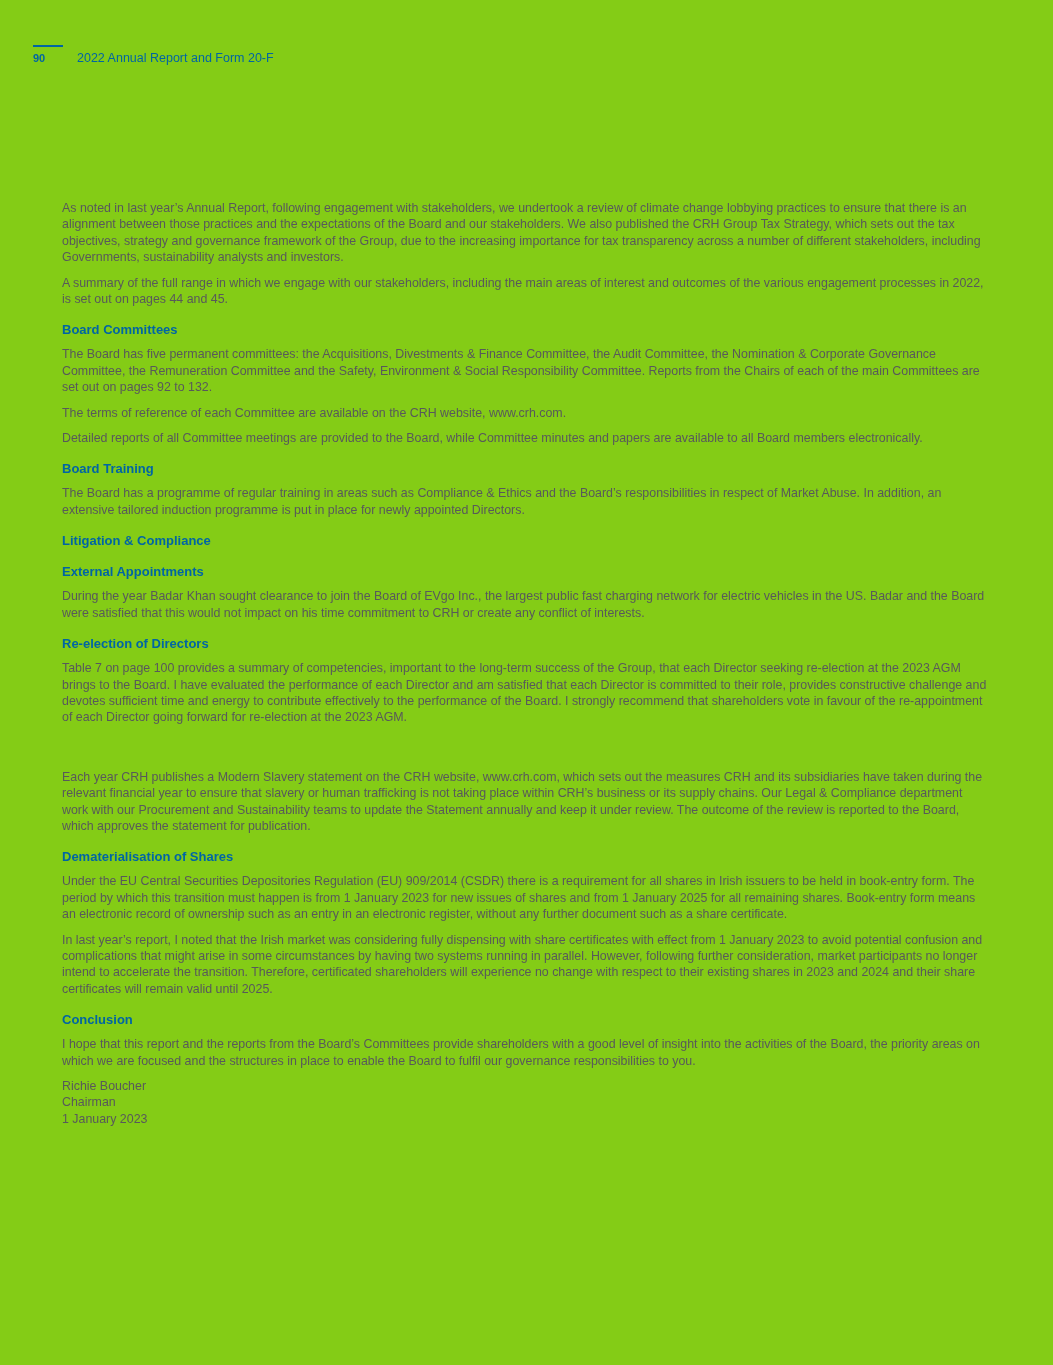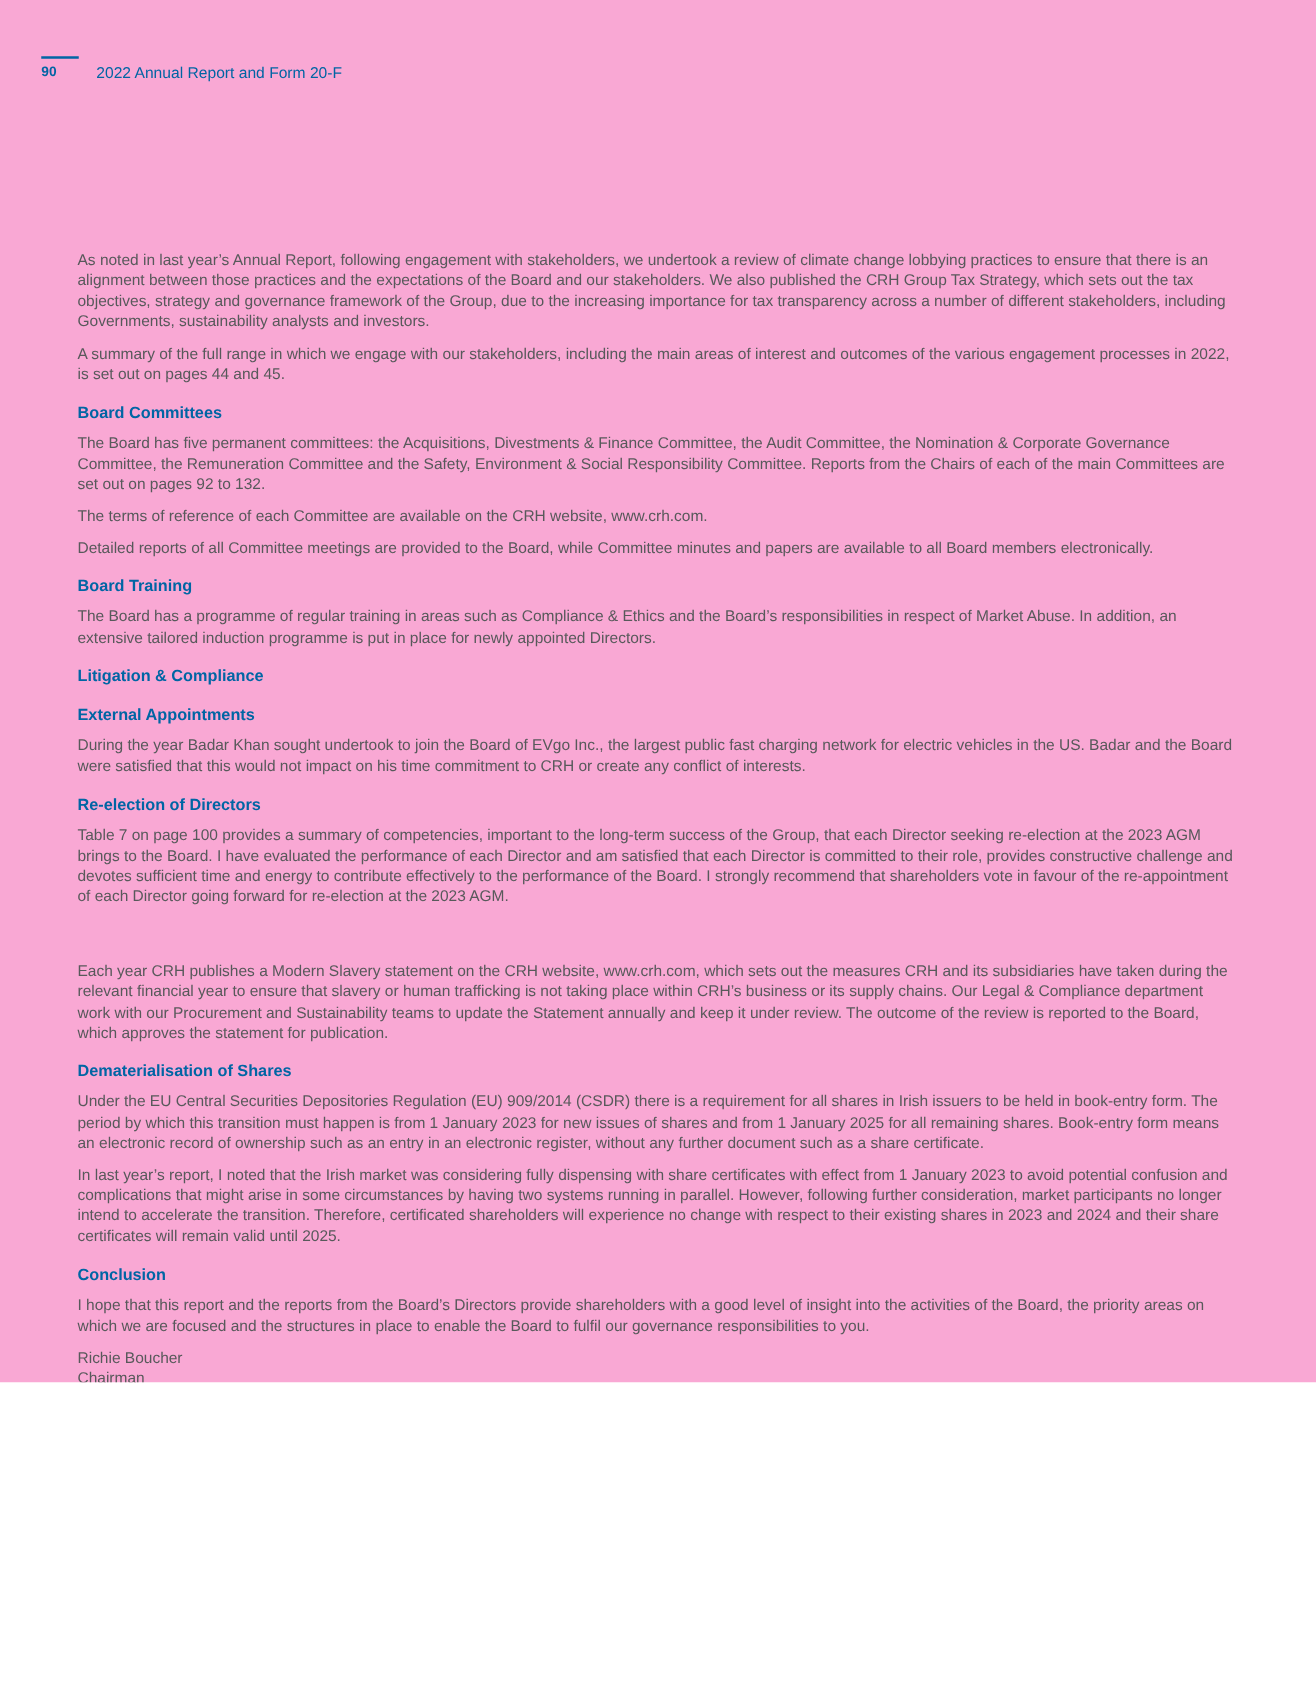--- a/index.html
+++ b/index.html
@@ -1,21 +1,21 @@
 <!DOCTYPE html>
 <html><head>
 <meta charset="utf-8">
 <style>
   * { box-sizing: border-box; }
   html, body { margin: 0; padding: 0; background: #ffffff; }
   .page {
     position: relative;
     width: 1053px;
-    height: 1106px;
-    background: #f9a8d4;
+    height: 1365px;
+    background: #84cc16;
     font-family: "Liberation Sans", "DejaVu Sans", sans-serif;
     overflow: hidden;
   }
   .page-header {
     position: absolute;
     top: 45px;
     left: 33px;
     display: flex;
     align-items: flex-end;
   }
@@ -87,33 +87,33 @@
           <p class="body-para">As noted in last year’s Annual Report, following engagement with stakeholders, we undertook a review of climate change lobbying practices to ensure that there is an alignment between those practices and the expectations of the Board and our stakeholders. We also published the CRH Group Tax Strategy, which sets out the tax objectives, strategy and governance framework of the Group, due to the increasing importance for tax transparency across a number of different stakeholders, including Governments, sustainability analysts and investors.</p>
           <p class="body-para">A summary of the full range in which we engage with our stakeholders, including the main areas of interest and outcomes of the various engagement processes in 2022, is set out on pages 44 and 45.</p>
           <h3 class="sec-heading">Board Committees</h3>
           <p class="body-para">The Board has five permanent committees: the Acquisitions, Divestments &amp; Finance Committee, the Audit Committee, the Nomination &amp; Corporate Governance Committee, the Remuneration Committee and the Safety, Environment &amp; Social Responsibility Committee. Reports from the Chairs of each of the main Committees are set out on pages 92 to 132.</p>
           <p class="body-para">The terms of reference of each Committee are available on the CRH website, www.crh.com.</p>
           <p class="body-para">Detailed reports of all Committee meetings are provided to the Board, while Committee minutes and papers are available to all Board members electronically.</p>
           <h3 class="sec-heading">Board Training</h3>
           <p class="body-para">The Board has a programme of regular training in areas such as Compliance &amp; Ethics and the Board’s responsibilities in respect of Market Abuse. In addition, an extensive tailored induction programme is put in place for newly appointed Directors.</p>
           <h3 class="sec-heading">Litigation &amp; Compliance</h3>
           <h3 class="sec-heading">External Appointments</h3>
-          <p class="body-para">During the year Badar Khan sought undertook to join the Board of EVgo Inc., the largest public fast charging network for electric vehicles in the US. Badar and the Board were satisfied that this would not impact on his time commitment to CRH or create any conflict of interests.</p>
+          <p class="body-para">During the year Badar Khan sought clearance to join the Board of EVgo Inc., the largest public fast charging network for electric vehicles in the US. Badar and the Board were satisfied that this would not impact on his time commitment to CRH or create any conflict of interests.</p>
           <h3 class="sec-heading">Re-election of Directors</h3>
           <p class="body-para">Table 7 on page 100 provides a summary of competencies, important to the long-term success of the Group, that each Director seeking re-election at the 2023 AGM brings to the Board. I have evaluated the performance of each Director and am satisfied that each Director is committed to their role, provides constructive challenge and devotes sufficient time and energy to contribute effectively to the performance of the Board. I strongly recommend that shareholders vote in favour of the re-appointment of each Director going forward for re-election at the 2023 AGM.</p>
         </div>
     </section>
     <section class="col">
       <div class="sections" id="right-sections">
           <p class="body-para">Each year CRH publishes a Modern Slavery statement on the CRH website, www.crh.com, which sets out the measures CRH and its subsidiaries have taken during the relevant financial year to ensure that slavery or human trafficking is not taking place within CRH’s business or its supply chains. Our Legal &amp; Compliance department work with our Procurement and Sustainability teams to update the Statement annually and keep it under review. The outcome of the review is reported to the Board, which approves the statement for publication.</p>
           <h3 class="sec-heading">Dematerialisation of Shares</h3>
           <p class="body-para">Under the EU Central Securities Depositories Regulation (EU) 909/2014 (CSDR) there is a requirement for all shares in Irish issuers to be held in book-entry form. The period by which this transition must happen is from 1 January 2023 for new issues of shares and from 1 January 2025 for all remaining shares. Book-entry form means an electronic record of ownership such as an entry in an electronic register, without any further document such as a share certificate.</p>
           <p class="body-para">In last year’s report, I noted that the Irish market was considering fully dispensing with share certificates with effect from 1 January 2023 to avoid potential confusion and complications that might arise in some circumstances by having two systems running in parallel. However, following further consideration, market participants no longer intend to accelerate the transition. Therefore, certificated shareholders will experience no change with respect to their existing shares in 2023 and 2024 and their share certificates will remain valid until 2025.</p>
           <h3 class="sec-heading">Conclusion</h3>
-          <p class="body-para">I hope that this report and the reports from the Board’s Directors provide shareholders with a good level of insight into the activities of the Board, the priority areas on which we are focused and the structures in place to enable the Board to fulfil our governance responsibilities to you.</p>
+          <p class="body-para">I hope that this report and the reports from the Board’s Committees provide shareholders with a good level of insight into the activities of the Board, the priority areas on which we are focused and the structures in place to enable the Board to fulfil our governance responsibilities to you.</p>
         </div>
       <div class="signature">
         <div>Richie Boucher</div>
         <div>Chairman</div>
         <div>1 January 2023</div>
       </div>
     </section>
   </main>
 
 </div>

